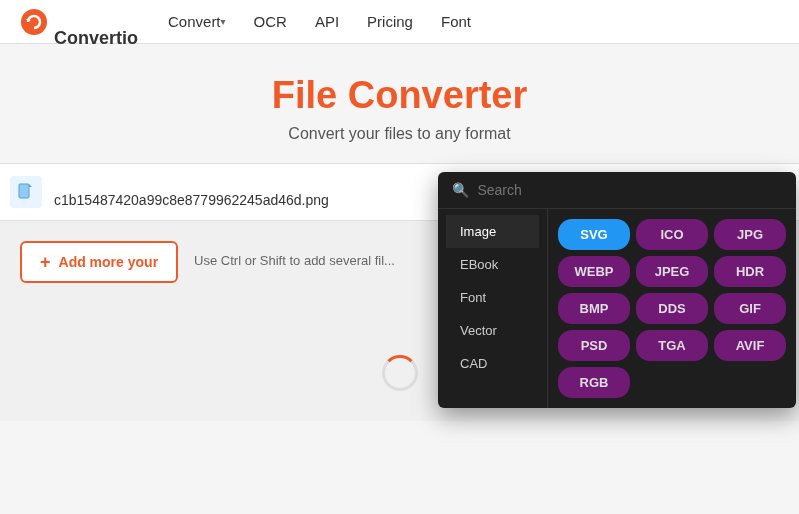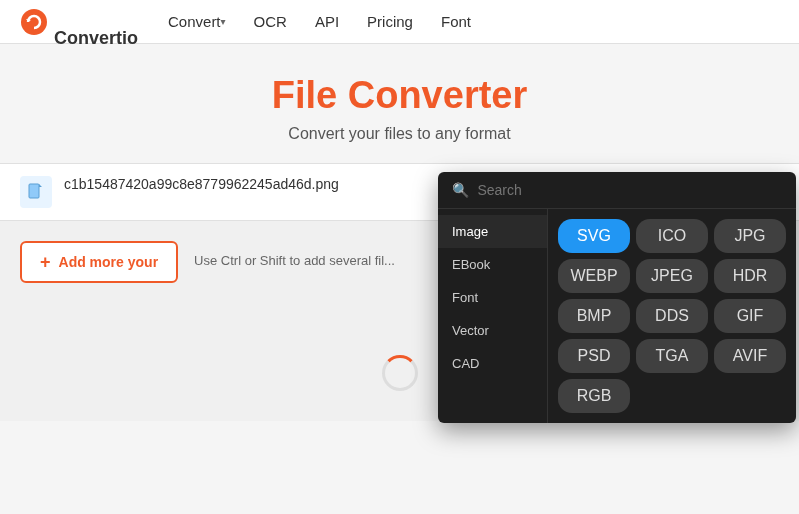--- a/index.html
+++ b/index.html
@@ -64,23 +64,23 @@
     .hero-subtitle {
       font-size: 16px;
       color: #555;
     }
 
     
     .upload-section {
       background: #fff;
       border-top: 1px solid #e0e0e0;
       border-bottom: 1px solid #e0e0e0;
-      padding: 12px 20px;
-      display: flex;
-      align-items: flex-start;
+      padding: 12px 10px;
+      display: flex;
+      align-items: flex-end;
       gap: 12px;
     }
     .file-icon {
       width: 32px;
       height: 32px;
       background: #e8f4ff;
       border-radius: 4px;
       display: flex;
       align-items: center;
       justify-content: center;
@@ -204,48 +204,48 @@
     .search-icon-svg {
       color: #777;
       font-size: 14px;
     }
     .panel-body {
       display: flex;
     }
     .categories {
       width: 110px;
       border-right: 1px solid #333;
-      padding: 6px 0;
+      padding: 6px 8px;
     }
     .cat-item {
       padding: 9px 14px;
       font-size: 13px;
       color: #ccc;
       cursor: pointer;
     }
     .cat-item.active { color: #fff; background: #2a2a2a; }
     .formats-grid {
       flex: 1;
       padding: 10px;
       display: grid;
       grid-template-columns: repeat(3, 1fr);
       gap: 6px;
       align-content: start;
     }
     .fmt-btn {
       padding: 8px 4px;
       border-radius: 14px;
-      font-size: 16px;
-      font-weight: 400;
+      font-size: 13px;
+      font-weight: 700;
       text-align: center;
       cursor: pointer;
       border: none;
     }
     .fmt-btn.default {
-      background: #404040;
+      background: #701a75;
       color: #ddd;
     }
     .fmt-btn.active {
       background: #2196f3;
       color: #fff;
     }
   </style>
 </head>
 <body>
 

